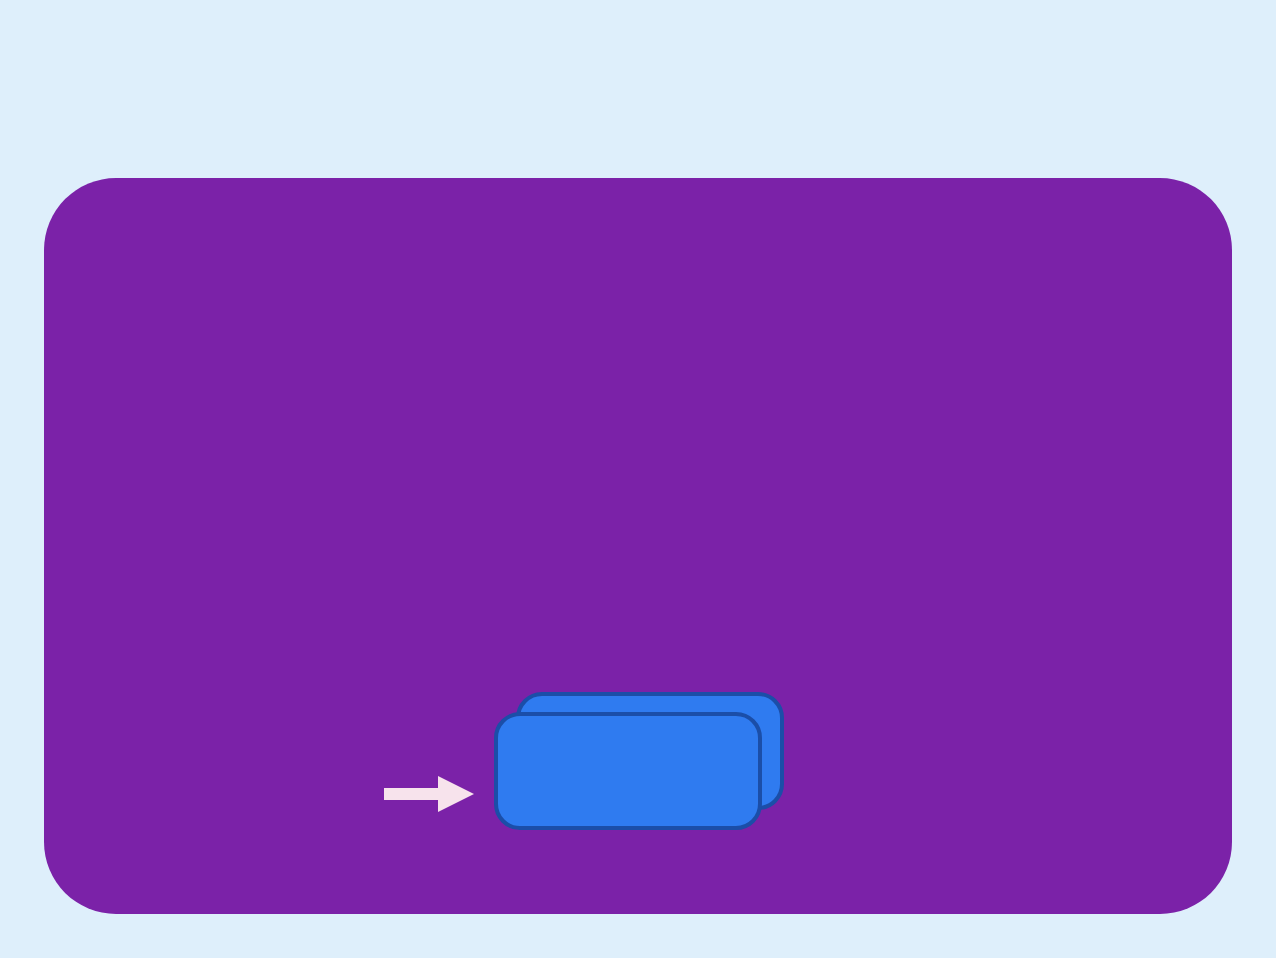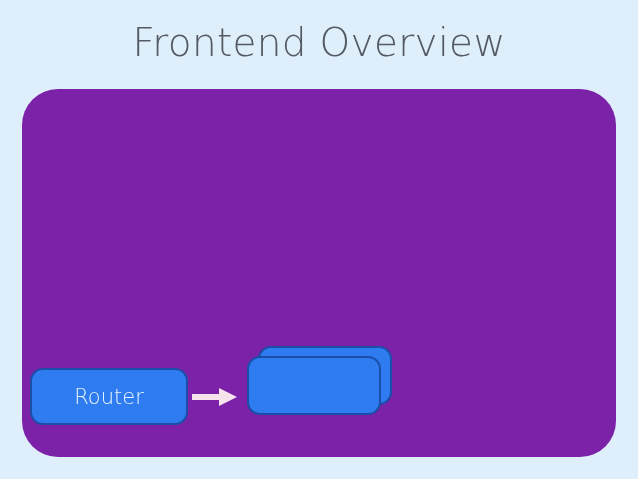--- a/index.html
+++ b/index.html
@@ -114,29 +114,25 @@
     top: 297px;
     width: 46px;
     height: 22px;
   }
 </style>
 </head>
 <body>
 
 <div id="slide">
 
-  <div id="slide-title">Frontend Overview</div>
 
   <div id="content-panel">
 
     <div id="diagram">
 
-      <div class="node-box" id="node-router">
-        <div class="node-label">Router</div>
-      </div>
 
       <div id="arrow-router-to-flux">
         <svg width="46" height="22" viewBox="0 0 46 22" xmlns="http://www.w3.org/2000/svg">
           <path d="M0 8 L27 8 L27 2 L45 11 L27 20 L27 14 L0 14 Z" fill="#f7e3ec"></path>
         </svg>
       </div>
 
       <div id="flux-stack">
 
         <div class="node-box stack-card" id="flux-card-back"></div>

